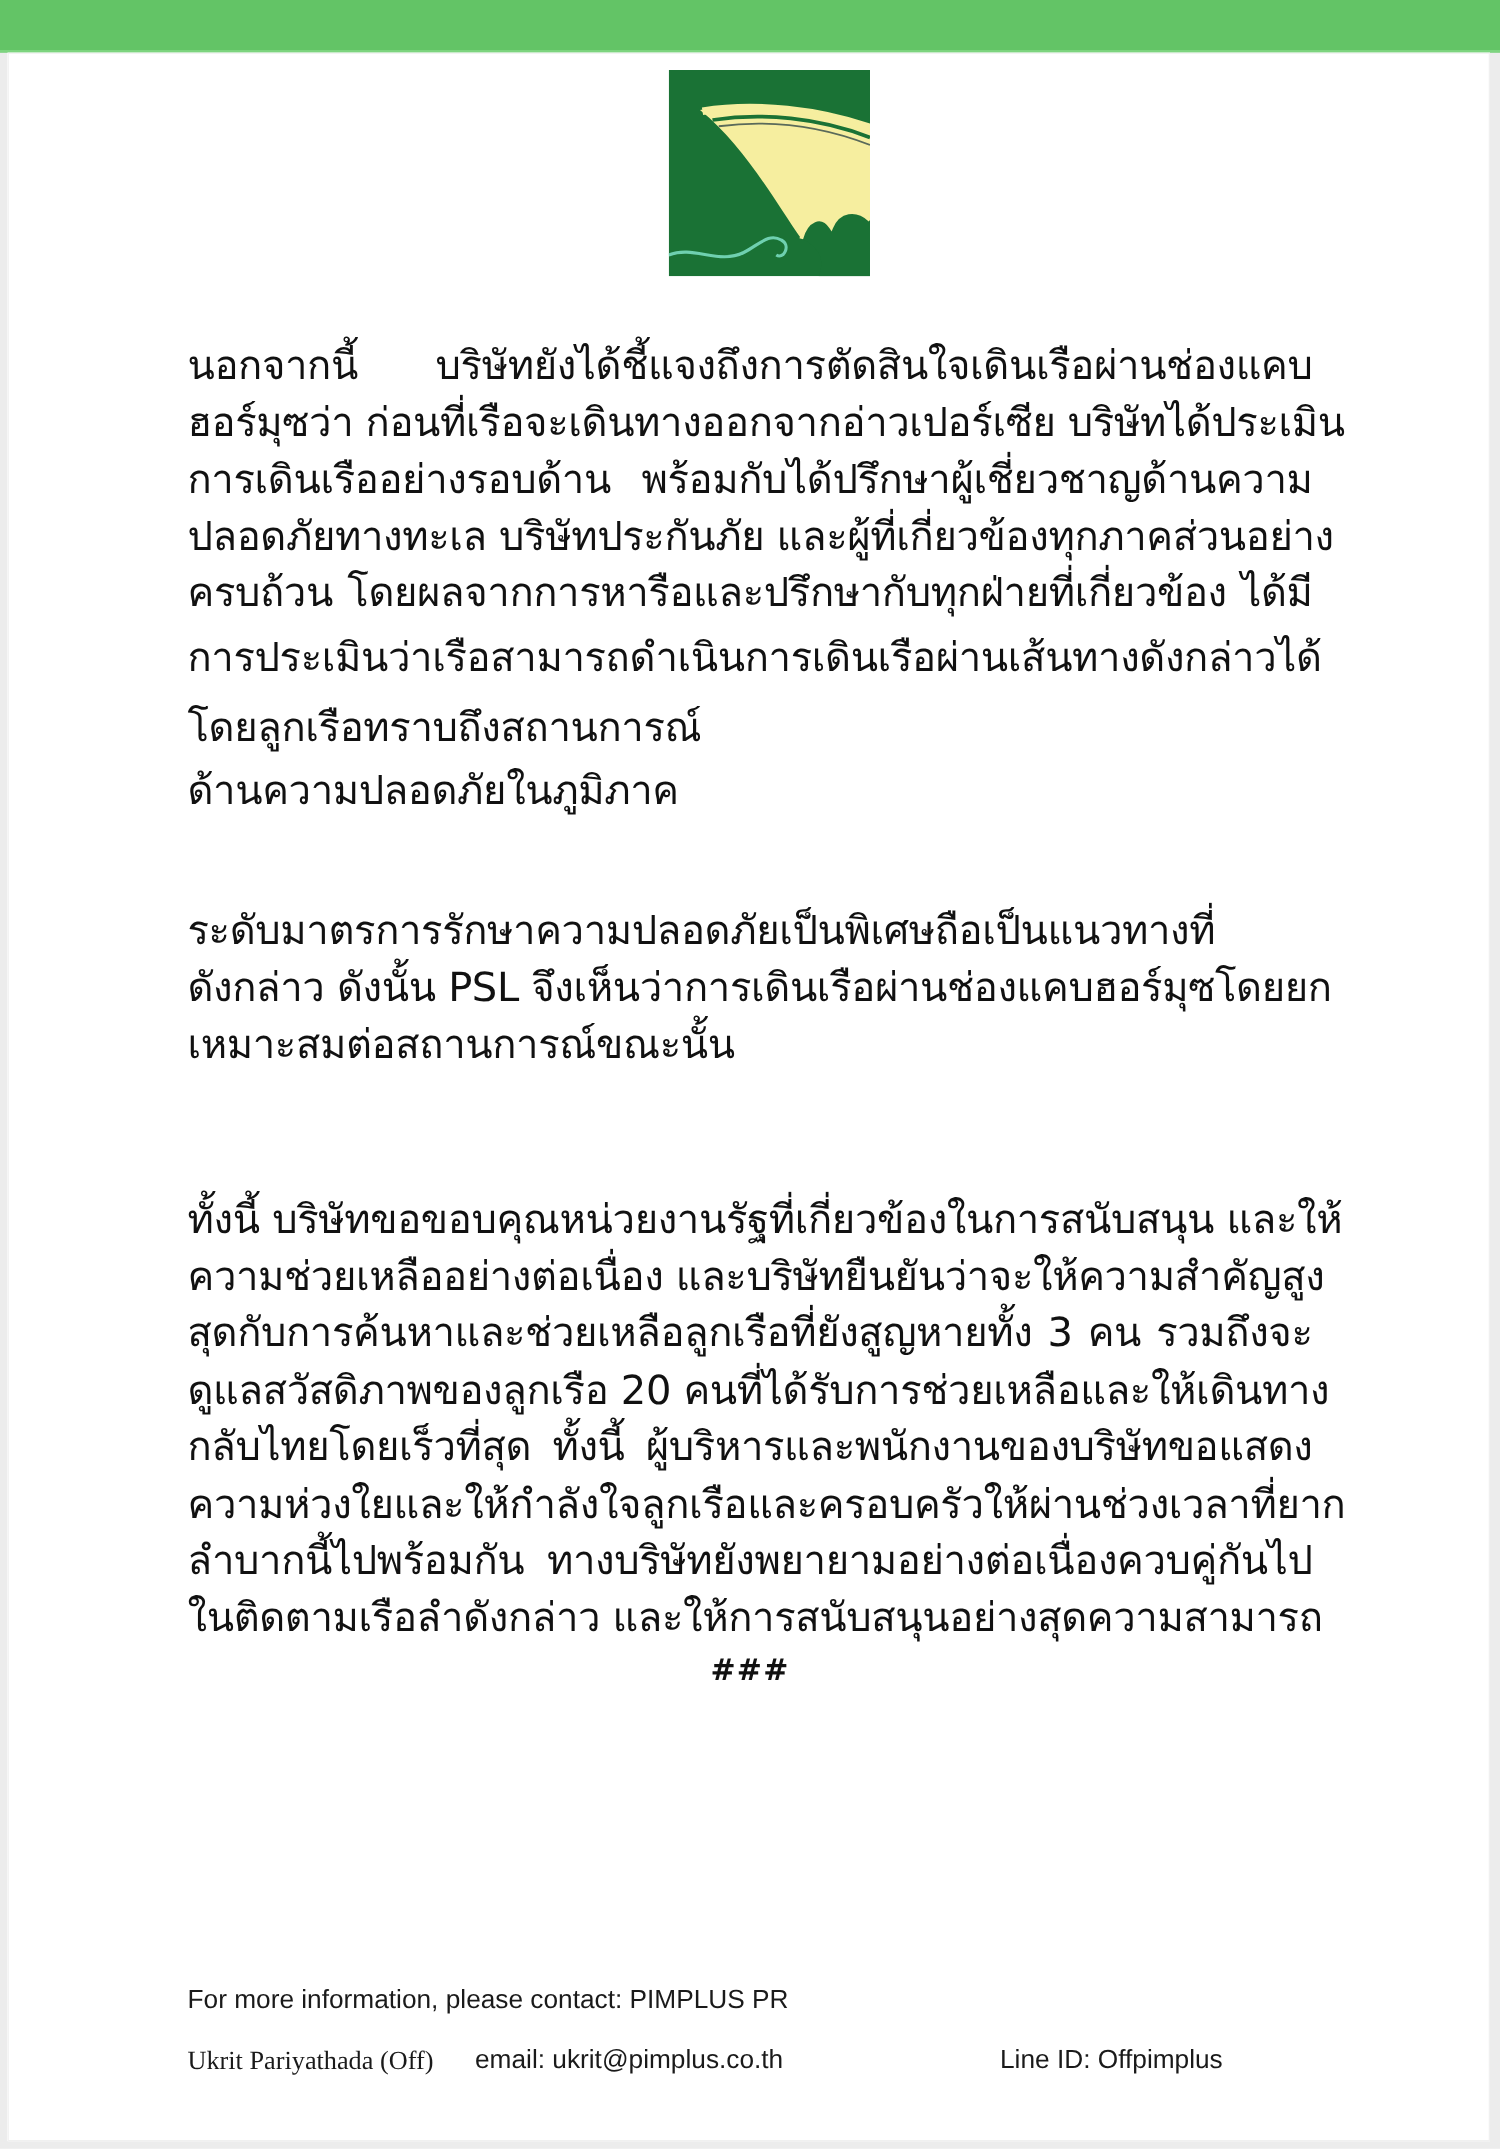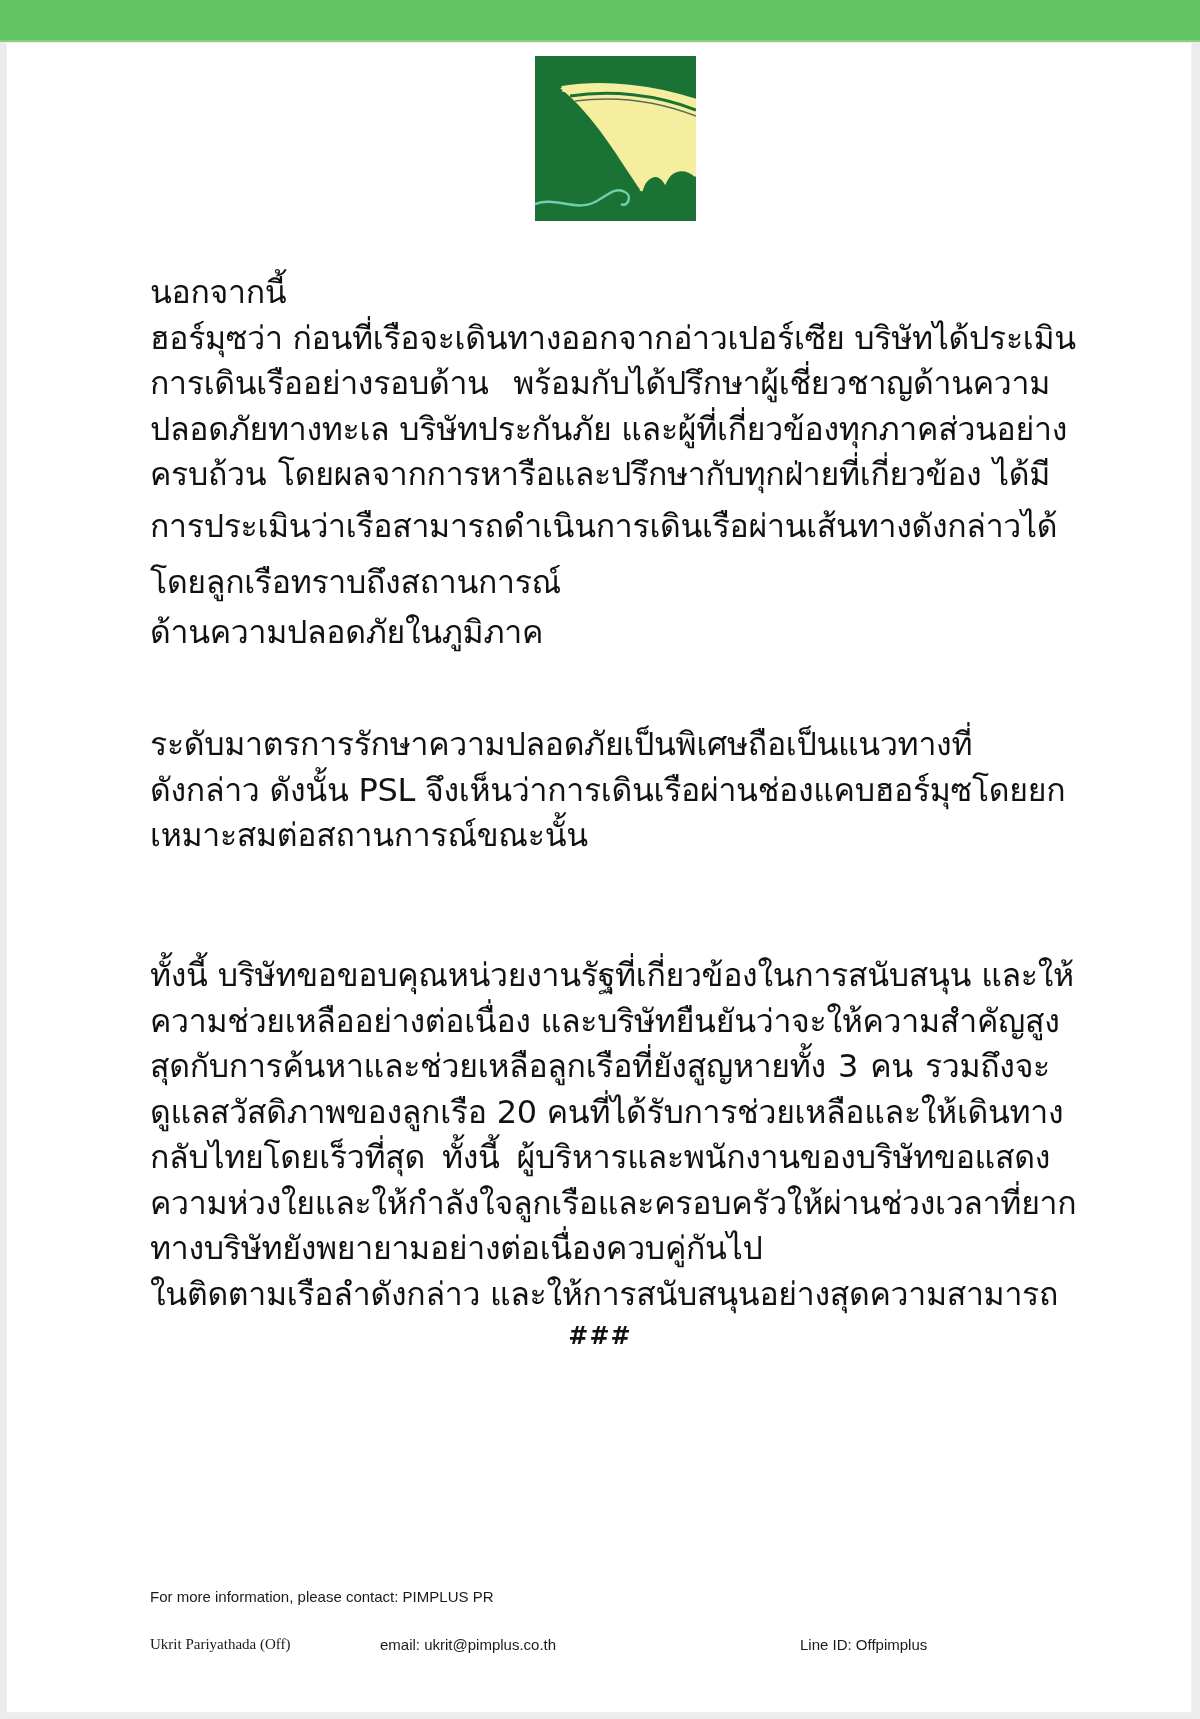--- a/index.html
+++ b/index.html
@@ -70,21 +70,21 @@
       text-align: center;
       font-size: 24px;
       font-weight: bold;
       letter-spacing: 1px;
     }
     .footer {
       position: absolute;
       left: 150px;
       width: 900px;
       font-family: "Liberation Sans", sans-serif;
-      font-size: 15px;
+      font-size: 21px;
       color: #1a1a1a;
     }
     .footer-line1 { top: 1588px; }
     .footer-line2 {
       top: 1636px;
       display: flex;
     }
     .footer-line2 .name { width: 230px; font-family: Liberation Serif, serif; }
     .footer-line2 .email { width: 420px; }
   </style>
@@ -108,20 +108,21 @@
     <path d="M106 135 C 110 120, 122 114, 130 126 C 136 112, 150 110, 161 120 L 161 165 L 120 165 C 126 150, 118 140, 106 135 Z" fill="#1a7235"></path>
     <path d="M106 135 C 110 120, 122 114, 130 126 C 136 112, 150 110, 161 120" stroke="#f6ee9f" stroke-width="3" fill="none"></path>
 
     <path d="M0 148 C 20 140, 40 156, 60 146 C 72 140, 80 130, 90 136 C 98 140, 92 152, 86 148" stroke="#6fd0b0" stroke-width="2.5" fill="none"></path>
   </svg>
 </div>
 
 <div class="body-text" id="para1">
   <div class="para-line">
       <span>นอกจากนี้</span>
+      <span>บริษัทยังได้ชี้แจงถึงการตัดสินใจเดินเรือผ่านช่องแคบ</span>
     </div>
   <div class="para-line">
       <span>ฮอร์มุซว่า ก่อนที่เรือจะเดินทางออกจากอ่าวเปอร์เซีย บริษัทได้ประเมิน</span>
     </div>
   <div class="para-line">
       <span>การเดินเรืออย่างรอบด้าน</span>
       <span>พร้อมกับได้ปรึกษาผู้เชี่ยวชาญด้านความ</span>
     </div>
   <div class="para-line">
       <span>ปลอดภัยทางทะเล บริษัทประกันภัย และผู้ที่เกี่ยวข้องทุกภาคส่วนอย่าง</span>
@@ -180,20 +181,21 @@
     </div>
   <div class="para-line">
       <span>กลับไทยโดยเร็วที่สุด</span>
       <span>ทั้งนี้</span>
       <span>ผู้บริหารและพนักงานของบริษัทขอแสดง</span>
     </div>
   <div class="para-line last">
       <span>ความห่วงใยและให้กำลังใจลูกเรือและครอบครัวให้ผ่านช่วงเวลาที่ยาก</span>
     </div>
   <div class="para-line">
+      <span>ลำบากนี้ไปพร้อมกัน</span>
       <span>ทางบริษัทยังพยายามอย่างต่อเนื่องควบคู่กันไป</span>
     </div>
   <div class="para-line last">
       <span>ในติดตามเรือลำดังกล่าว และให้การสนับสนุนอย่างสุดความสามารถ</span>
     </div>
 </div>
 
 <div class="end-mark">###</div>
 
 <div class="footer footer-line1">For more information, please contact: PIMPLUS PR</div>

